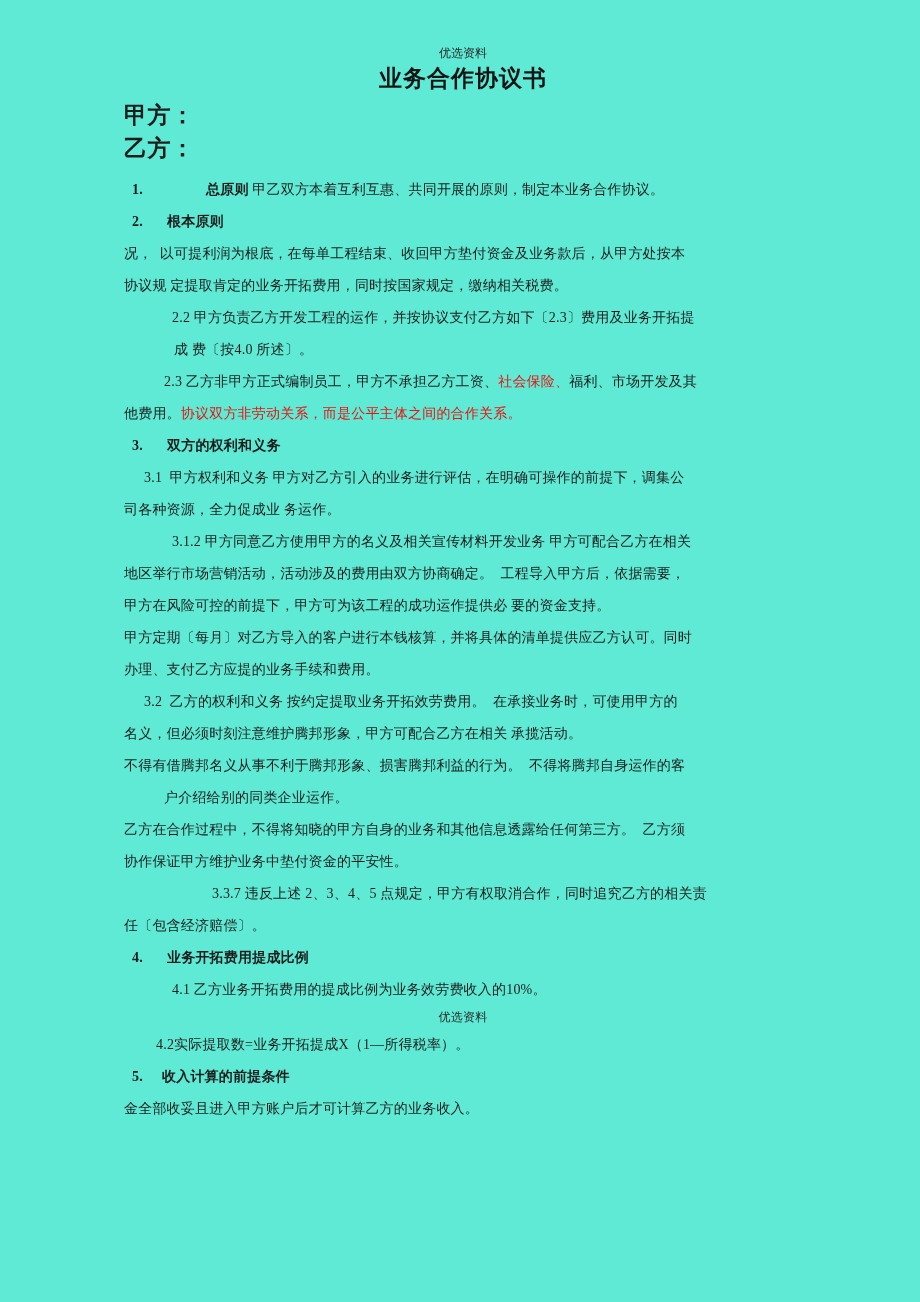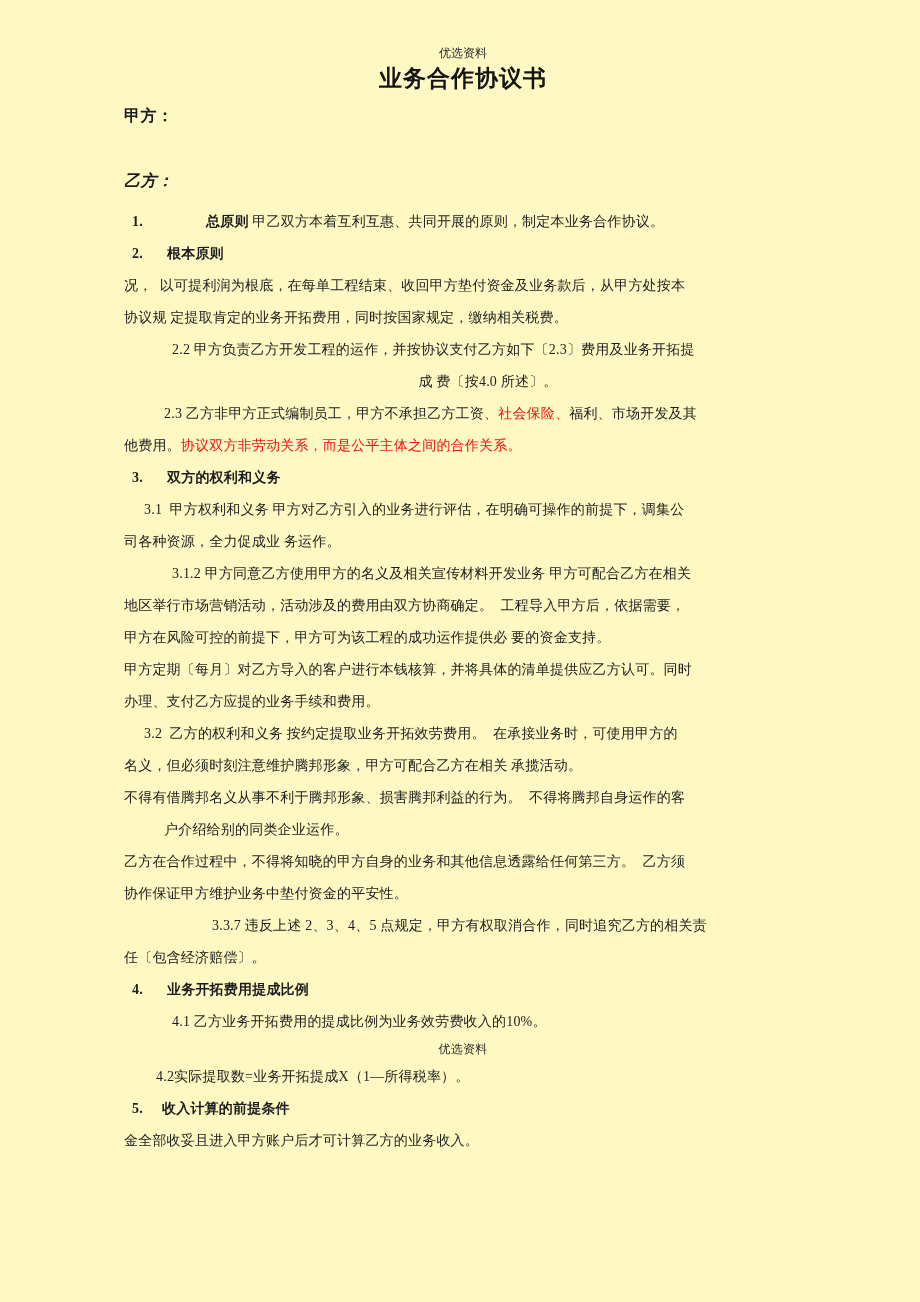--- a/index.html
+++ b/index.html
@@ -12,45 +12,45 @@
     height: 1302px;
     font-family: "Liberation Serif", "DejaVu Serif", serif;
     color: #1c1c1c;
     overflow: hidden;
   }
   .page {
     box-sizing: border-box;
     width: 920px;
     height: 1302px;
     padding: 46px 118px 0 124px;
-    background: #fef9c3;
+    background: #5eead4;
   }
   .note {
     font-size: 12px;
     line-height: 15px;
     text-align: center;
     color: #2a2a2a;
   }
   .title {
     margin: 0;
     font-size: 23px;
     line-height: 35px;
     font-weight: bold;
     text-align: center;
     letter-spacing: 1px;
     color: #141414;
   }
   .party {
-    font-size: 16px;
+    font-size: 23px;
     line-height: 25px;
     font-weight: bold;
     letter-spacing: 0.5px;
   }
   .party-a { margin-top: 7px; }
-  .party-b { margin-top: 40px; font-style: italic; }
+  .party-b { margin-top: 8px; }
   .doc-body { margin-top: 13px; }
   .ln {
     font-size: 14px;
     line-height: 32px;
     white-space: pre;
     letter-spacing: 0.2px;
   }
   .ln .num {
     display: inline-block;
     font-weight: bold;
@@ -72,21 +72,21 @@
   <div class="note">优选资料</div>
   <h1 class="title">业务合作协议书</h1>
   <div class="party party-a">甲方：</div>
   <div class="party party-b">乙方：</div>
   <div class="doc-body">
       <div class="ln" style="padding-left: 8px;"><span class="b num" style="width: 74px;">1.</span><span class="b">总原则</span><span> 甲乙双方本着互利互惠、共同开展的原则，制定本业务合作协议。</span></div>
       <div class="ln" style="padding-left: 8px;"><span class="b num" style="width: 35px;">2.</span><span class="b">根本原则</span></div>
       <div class="ln"><span>况，  以可提利润为根底，在每单工程结束、收回甲方垫付资金及业务款后，从甲方处按本</span></div>
       <div class="ln"><span>协议规 定提取肯定的业务开拓费用，同时按国家规定，缴纳相关税费。</span></div>
       <div class="ln" style="padding-left: 48px;"><span>2.2 甲方负责乙方开发工程的运作，并按协议支付乙方如下〔2.3〕费用及业务开拓提</span></div>
-      <div class="ln" style="padding-left: 50px; text-align: center;"><span>成 费〔按4.0 所述〕。</span></div>
+      <div class="ln" style="padding-left: 50px;"><span>成 费〔按4.0 所述〕。</span></div>
       <div class="ln" style="padding-left: 40px;"><span>2.3 乙方非甲方正式编制员工，甲方不承担乙方工资、</span><span class="red">社会保险、</span><span>福利、市场开发及其</span></div>
       <div class="ln"><span>他费用。</span><span class="red">协议双方非劳动关系，而是公平主体之间的合作关系。</span></div>
       <div class="ln" style="padding-left: 8px;"><span class="b num" style="width: 35px;">3.</span><span class="b">双方的权利和义务</span></div>
       <div class="ln" style="padding-left: 20px;"><span>3.1  甲方权利和义务 甲方对乙方引入的业务进行评估，在明确可操作的前提下，调集公</span></div>
       <div class="ln"><span>司各种资源，全力促成业 务运作。</span></div>
       <div class="ln" style="padding-left: 48px;"><span>3.1.2 甲方同意乙方使用甲方的名义及相关宣传材料开发业务 甲方可配合乙方在相关</span></div>
       <div class="ln"><span>地区举行市场营销活动，活动涉及的费用由双方协商确定。  工程导入甲方后，依据需要，</span></div>
       <div class="ln"><span>甲方在风险可控的前提下，甲方可为该工程的成功运作提供必 要的资金支持。</span></div>
       <div class="ln"><span>甲方定期〔每月〕对乙方导入的客户进行本钱核算，并将具体的清单提供应乙方认可。同时</span></div>
       <div class="ln"><span>办理、支付乙方应提的业务手续和费用。</span></div>

